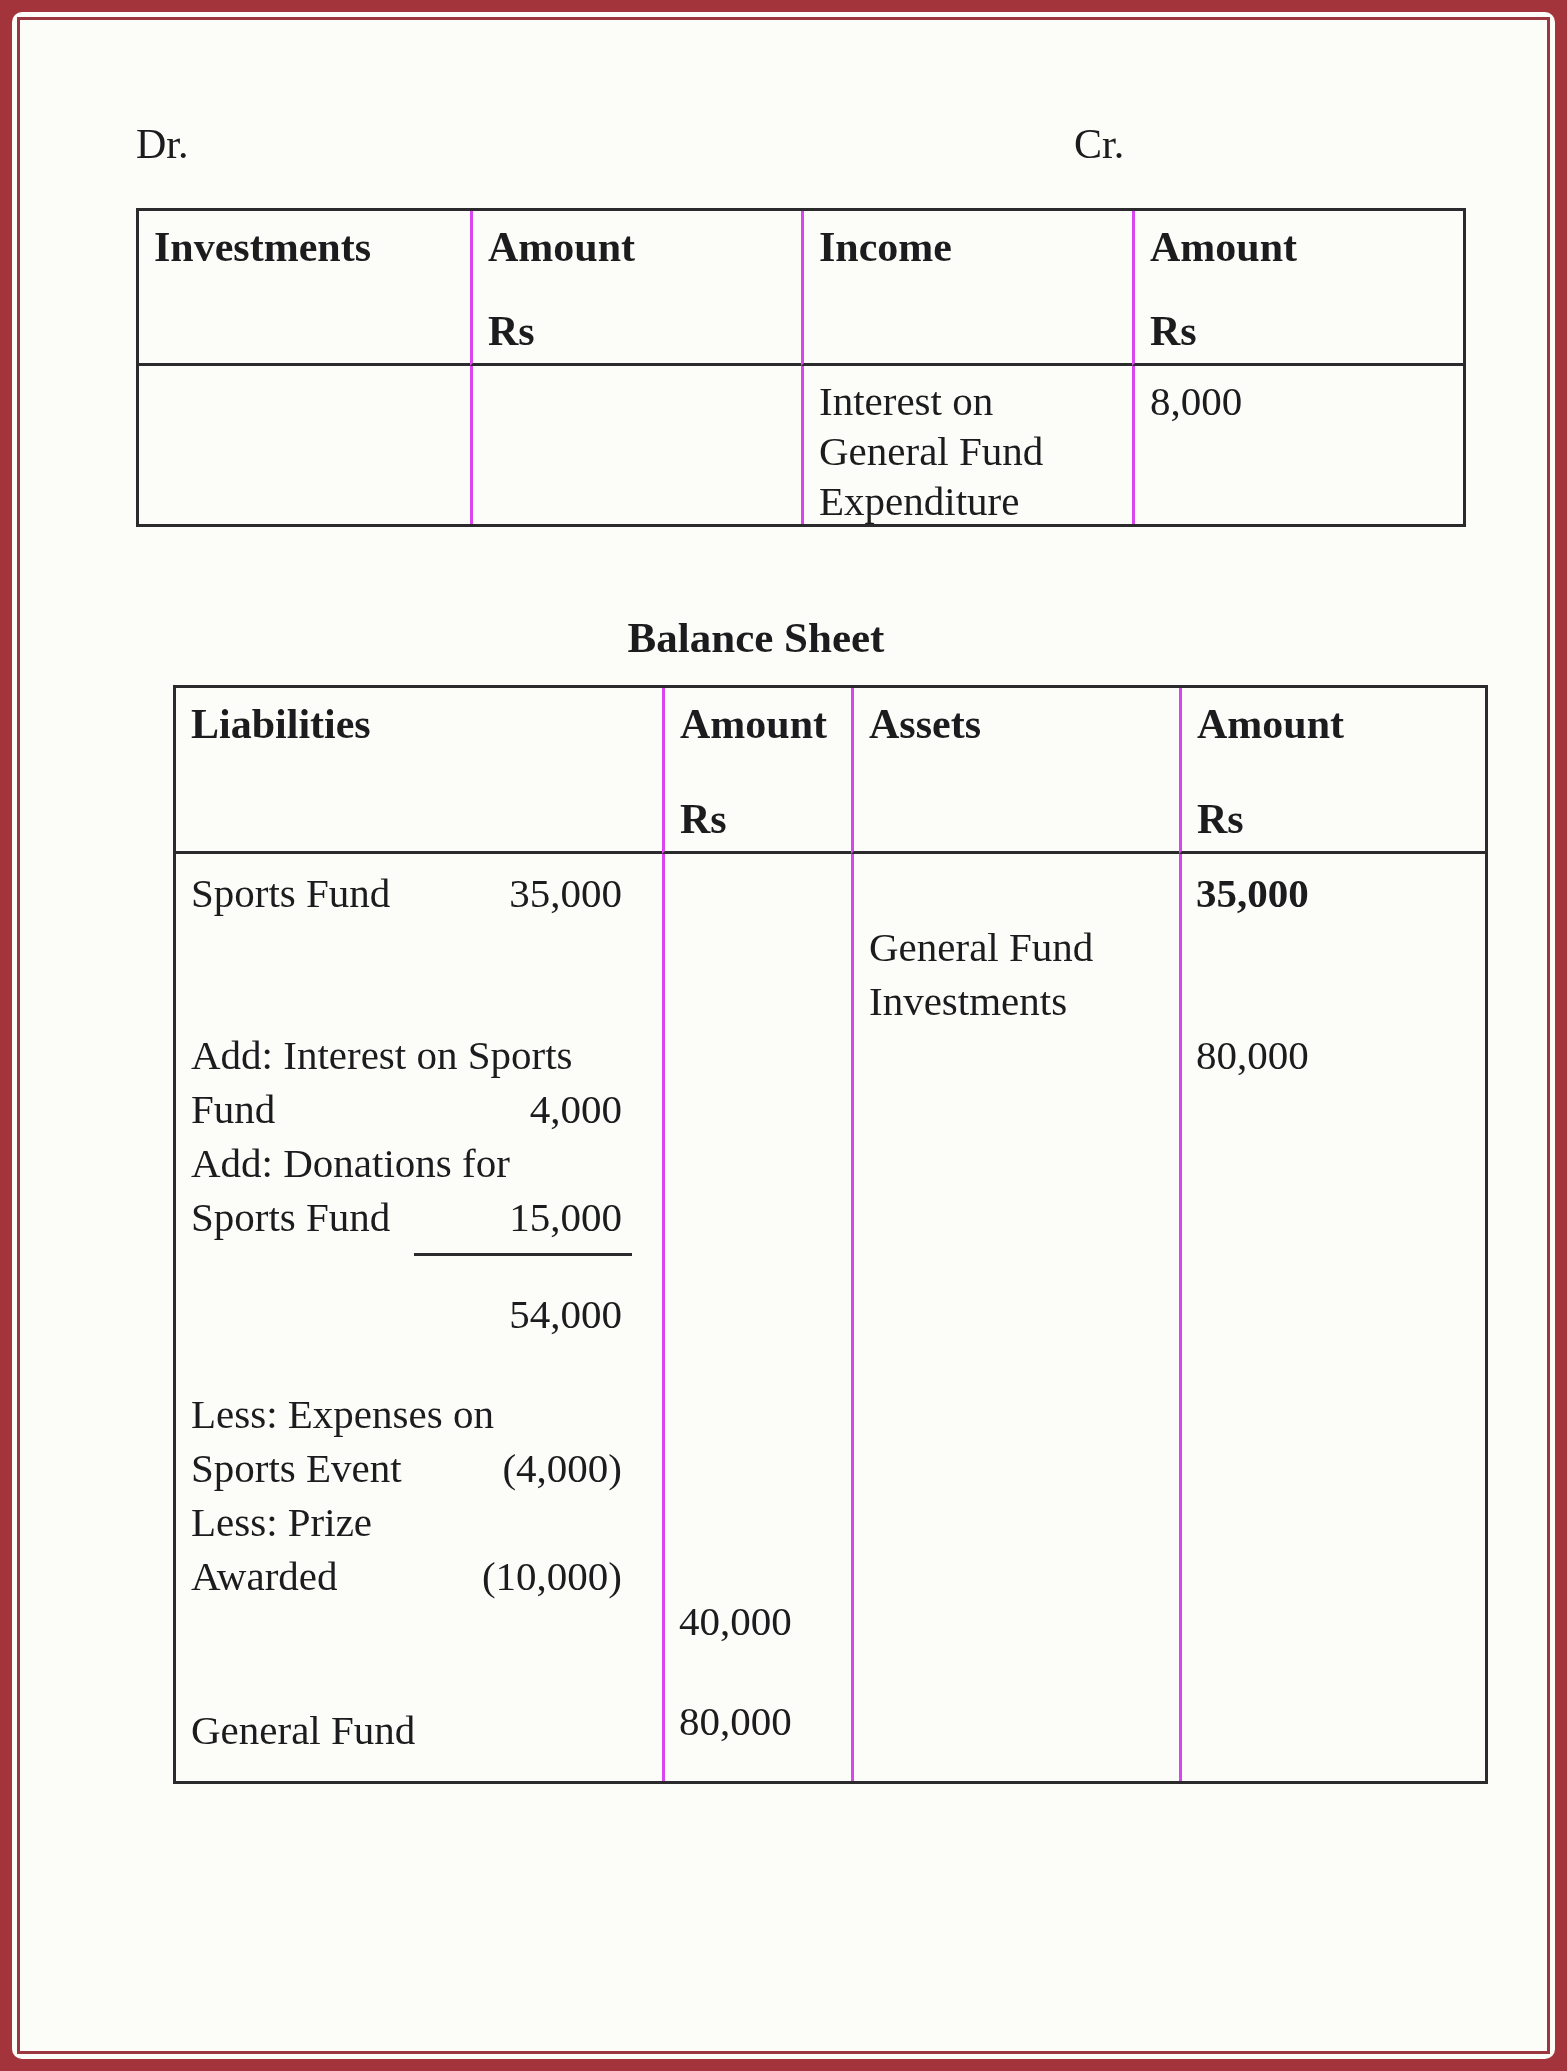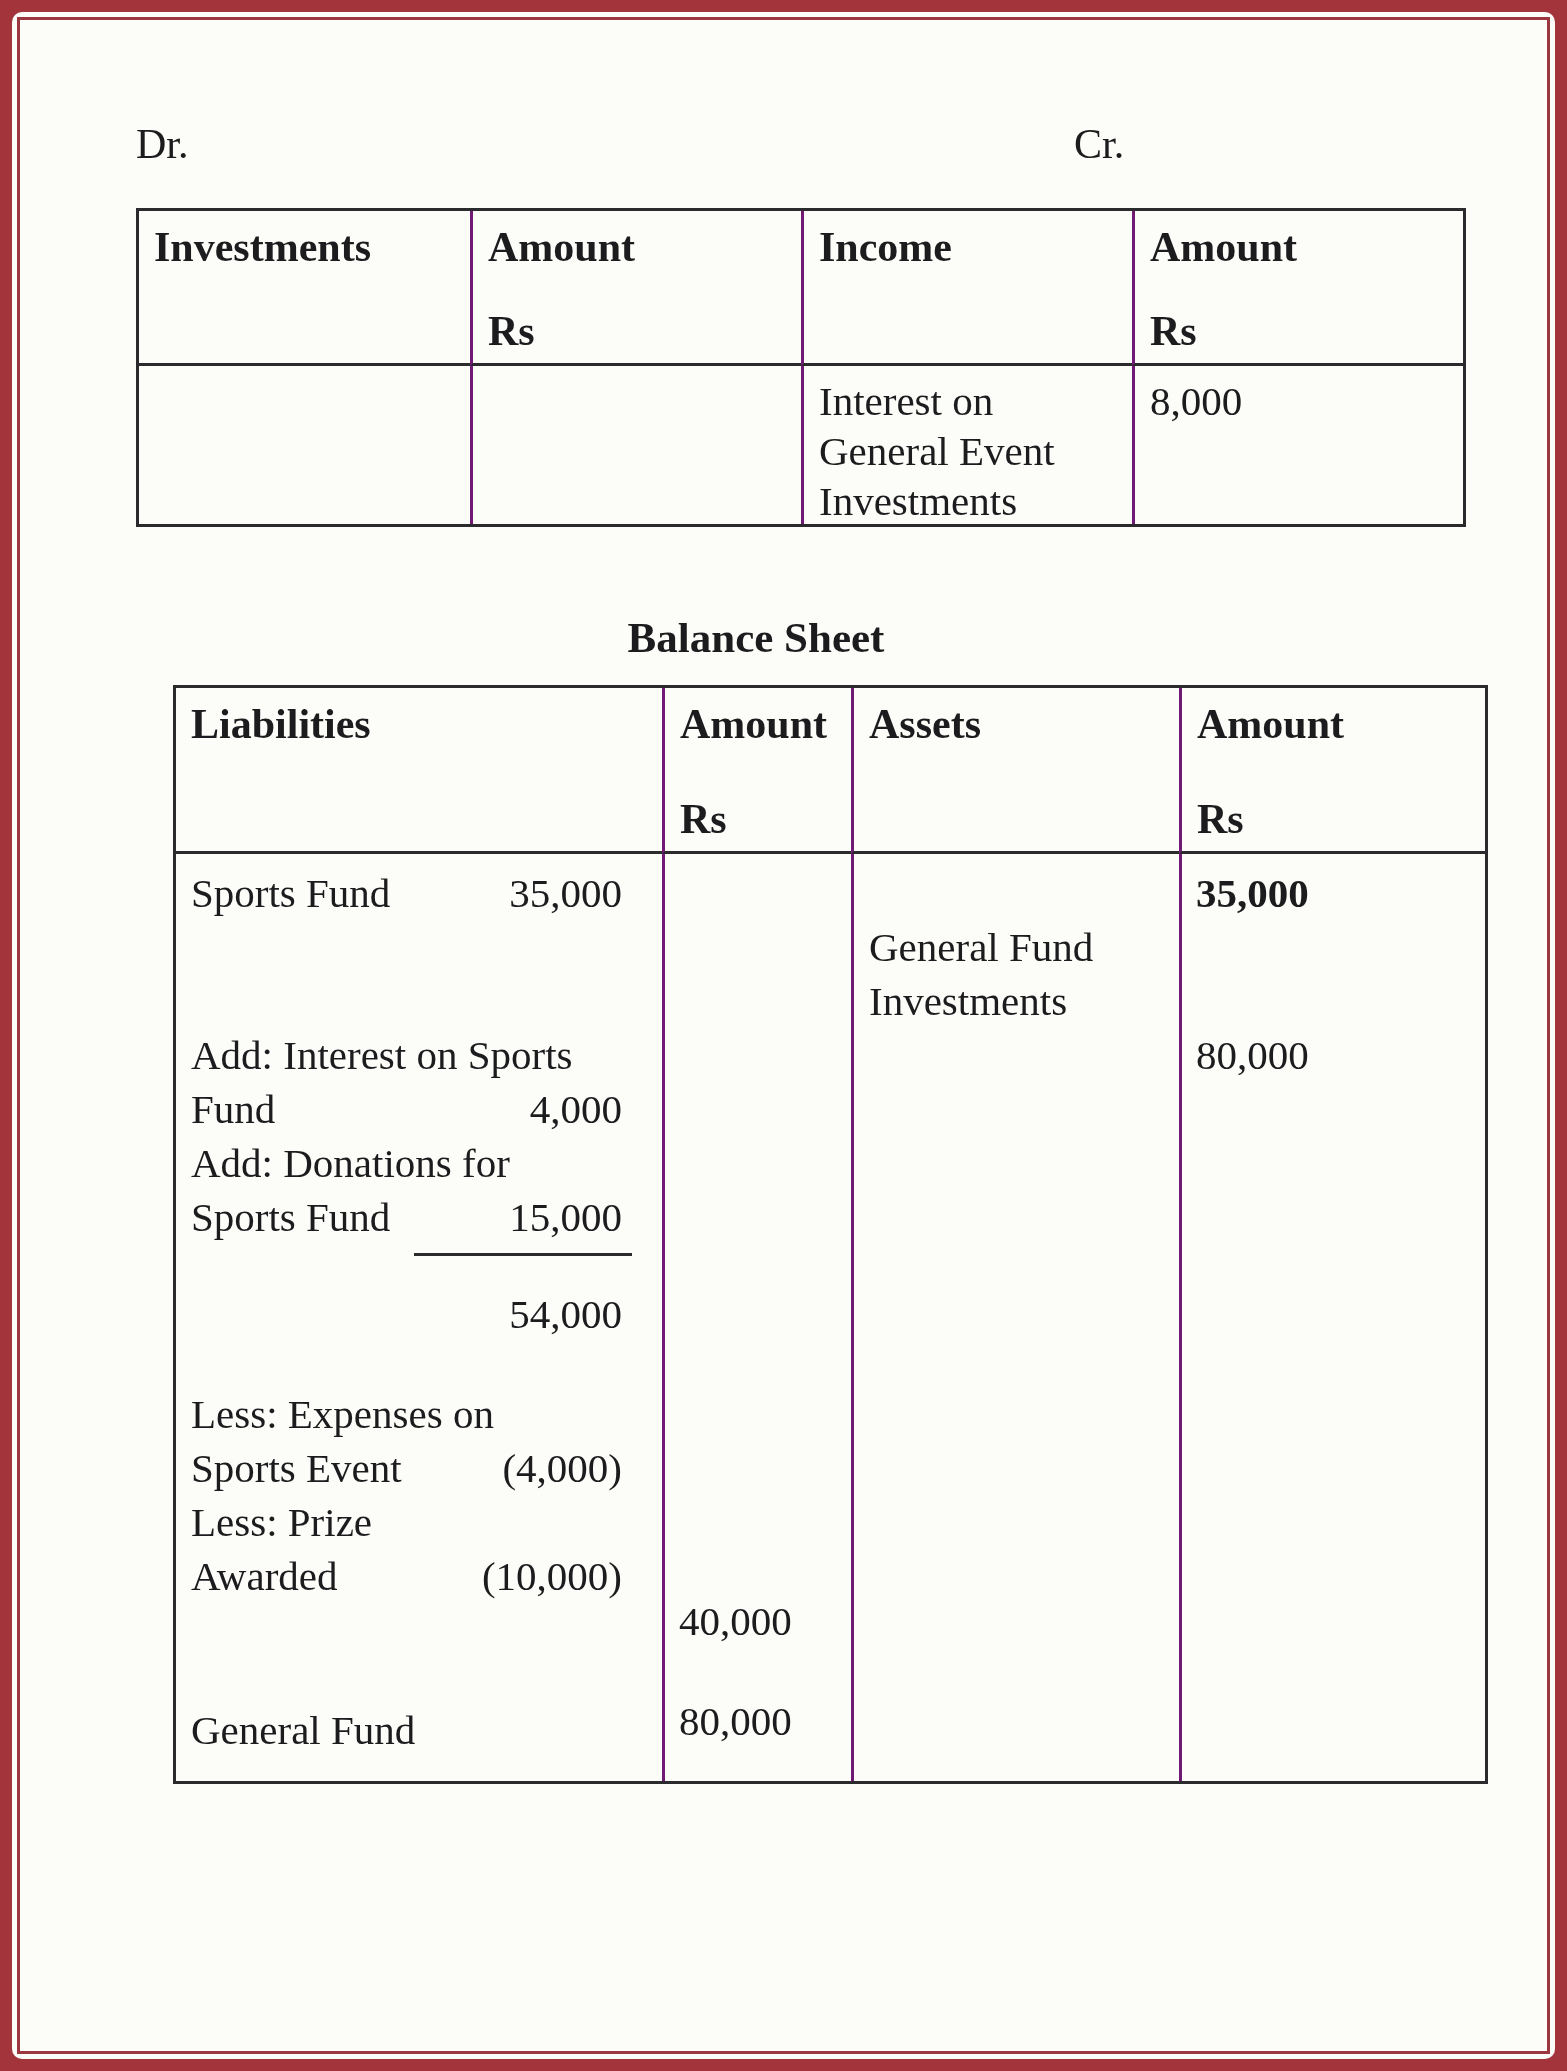--- a/index.html
+++ b/index.html
@@ -26,21 +26,21 @@
   }
   .content { position: absolute; inset: 0; }
 
   
   .drcr { position: absolute; top: 104px; left: 0; width: 100%; height: 56px; font-size: 42px; line-height: 56px; }
   .dr { position: absolute; left: 124px; }
   .cr { position: absolute; left: 1062px; }
 
   
   .tbl { position: absolute; display: grid; border: 3px solid #2b2b2d; background: transparent; }
-  .cell { border-left: 3px solid #701a75; }
+  .cell { border-left: 3px solid #d946ef; }
   .cell.first { border-left: none; }
   .hc {
     display: flex; flex-direction: column; justify-content: space-between;
     padding: 12px 10px 8px 15px;
     font-weight: bold; font-size: 42px; line-height: 48px;
     border-bottom: 3px solid #2b2b2d;
   }
   
   .t1 { left: 124px; top: 196px; grid-template-columns: 331px 331px 331px 331px; }
   .t1 .hc { height: 155px; }
@@ -93,21 +93,21 @@
           <div></div>
         </div>
         <div class="cell hc">
           <div>Amount</div>
           <div>Rs</div>
         </div>
 
         <div class="cell bc first"></div>
         <div class="cell bc"></div>
         <div class="cell bc">
-          <span>Interest on General Event Investments</span>
+          <span>Interest on General Fund Expenditure</span>
         </div>
         <div class="cell bc">
           <span>8,000</span>
         </div>
       </div>
 
       <div class="bs-title">Balance Sheet</div>
 
       <div class="tbl t2">
 

